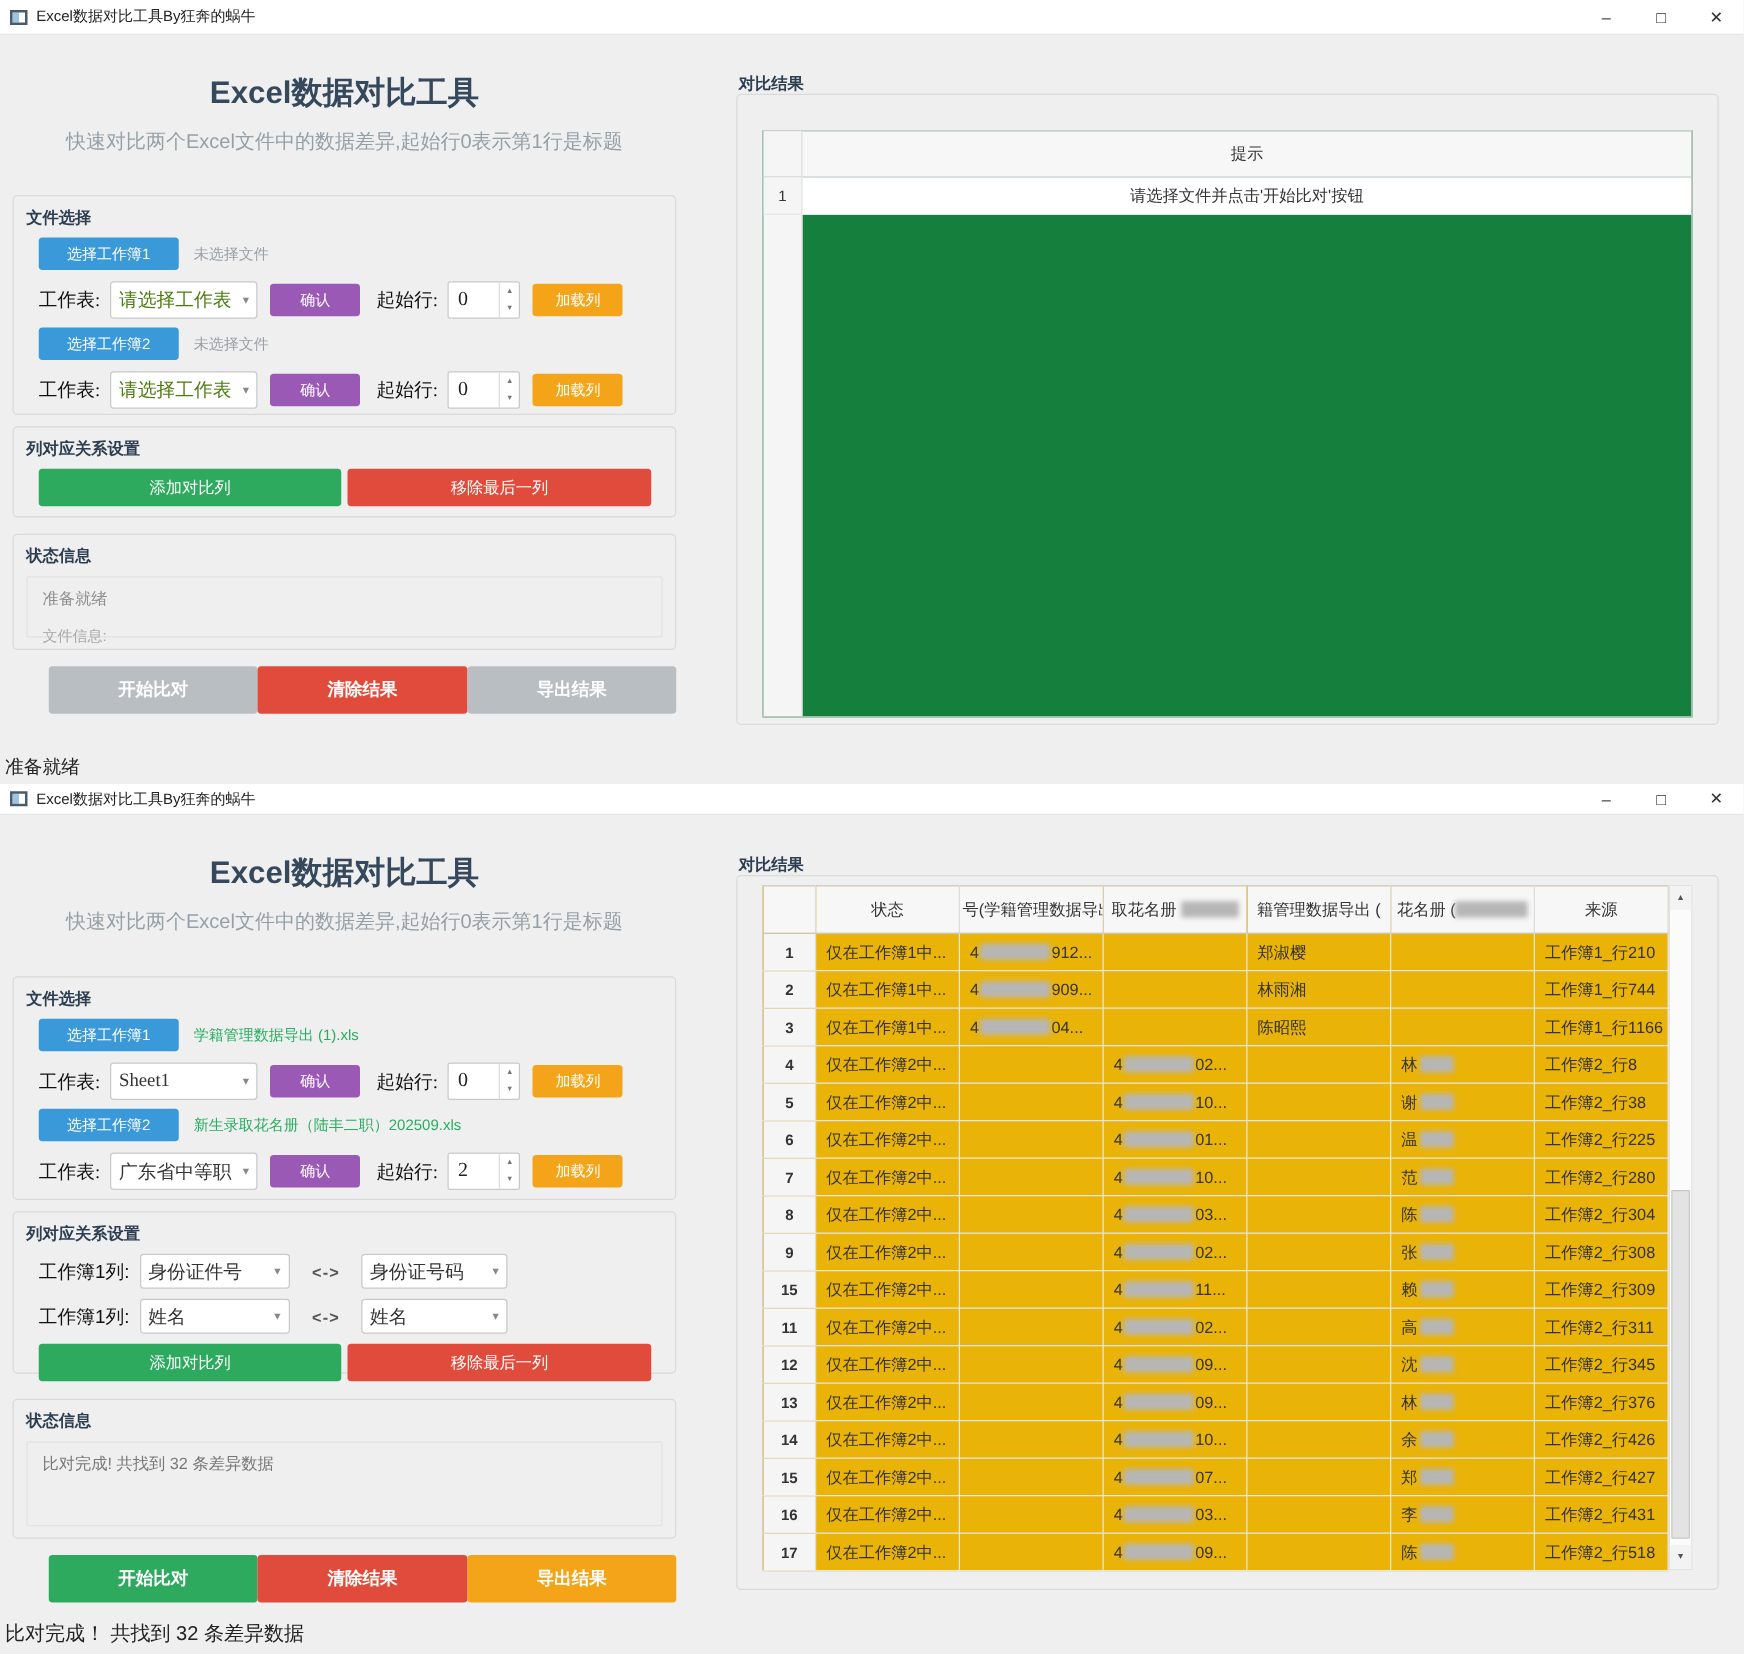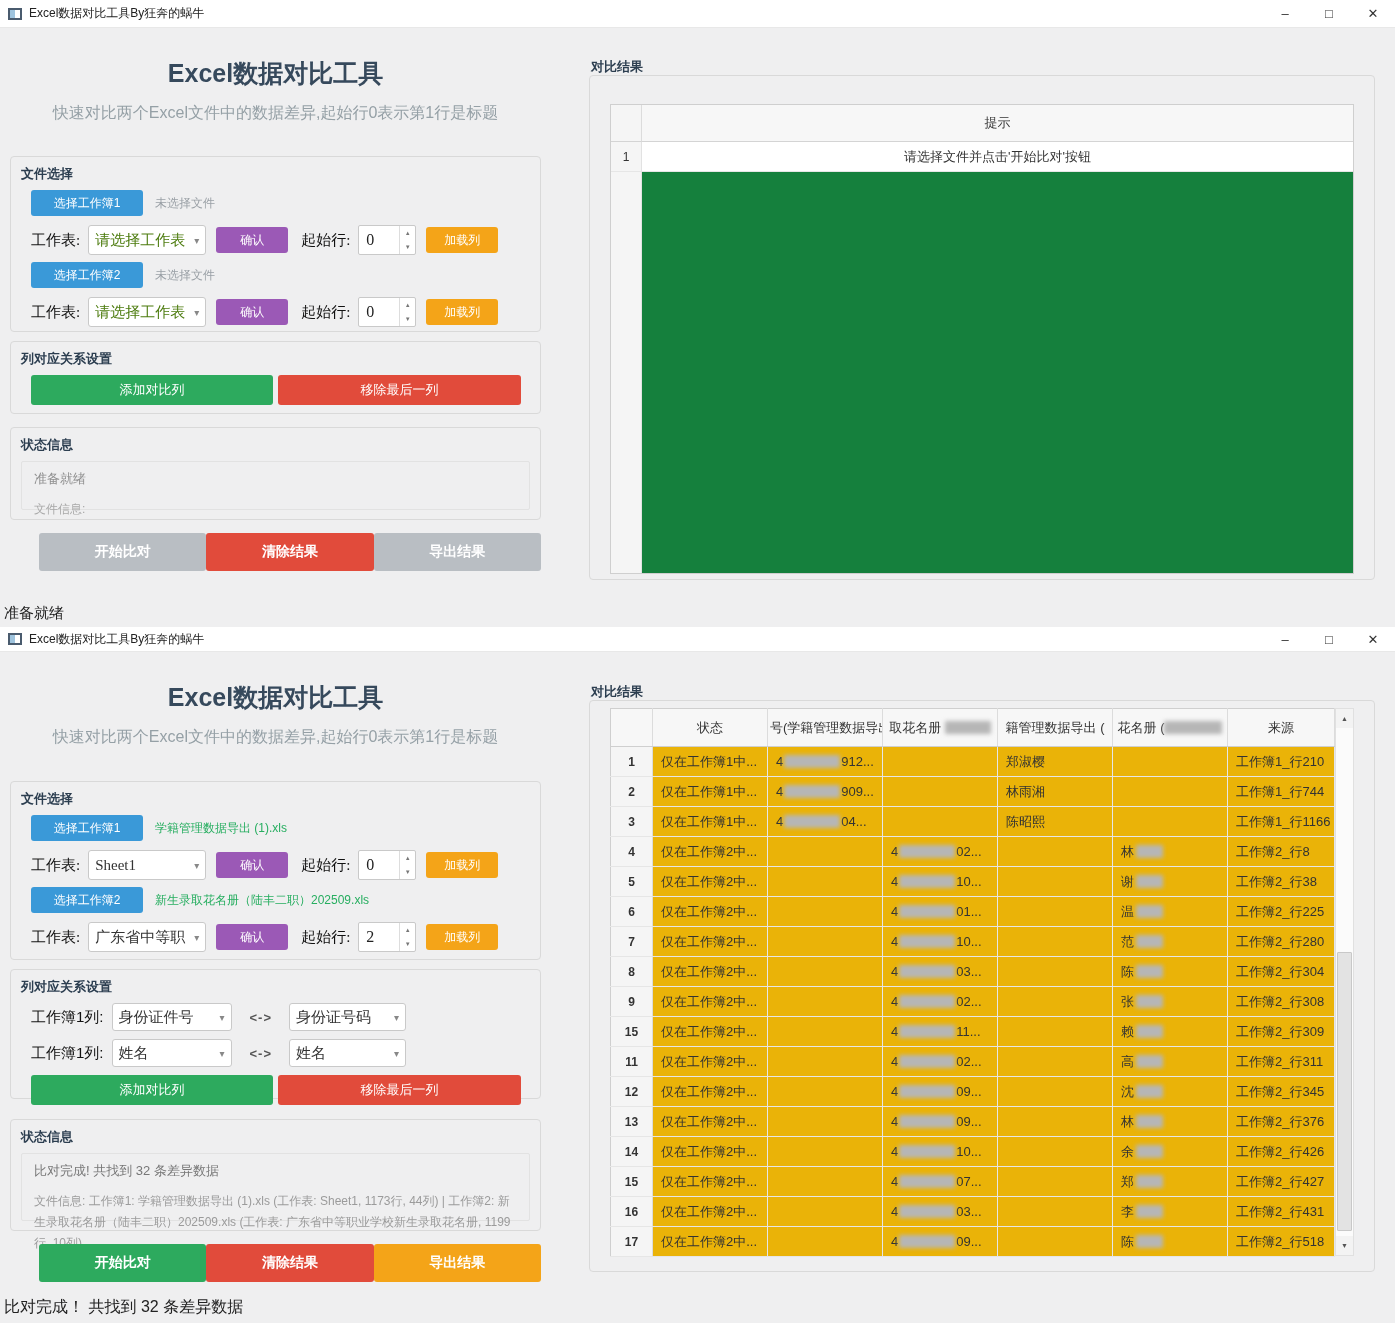--- a/index.html
+++ b/index.html
@@ -345,21 +345,20 @@
         <div class="map-btns">
           <div class="btn btn-add">添加对比列</div>
           <div class="btn btn-remove">移除最后一列</div>
         </div>
       </div>
 
       <div class="group g-status2">
         <div class="group-label">状态信息</div>
         <div class="status-inner">
           <div class="status-text2">比对完成! 共找到 32 条差异数据</div>
-          <div class="fileinfo2">文件信息: 工作簿1: 学籍管理数据导出 (1).xls (工作表: Sheet1, 1173行, 44列) | 工作簿2: 新生录取花名册（陆丰二职）202509.xls (工作表: 广东省中等职业学校新生录取花名册, 1199行, 10列)</div>
         </div>
       </div>
 
       <div class="action-row">
         <div class="btn btn-action btn-green">开始比对</div>
         <div class="btn btn-action btn-red">清除结果</div>
         <div class="btn btn-action btn-orange">导出结果</div>
       </div>
     </div>
 

